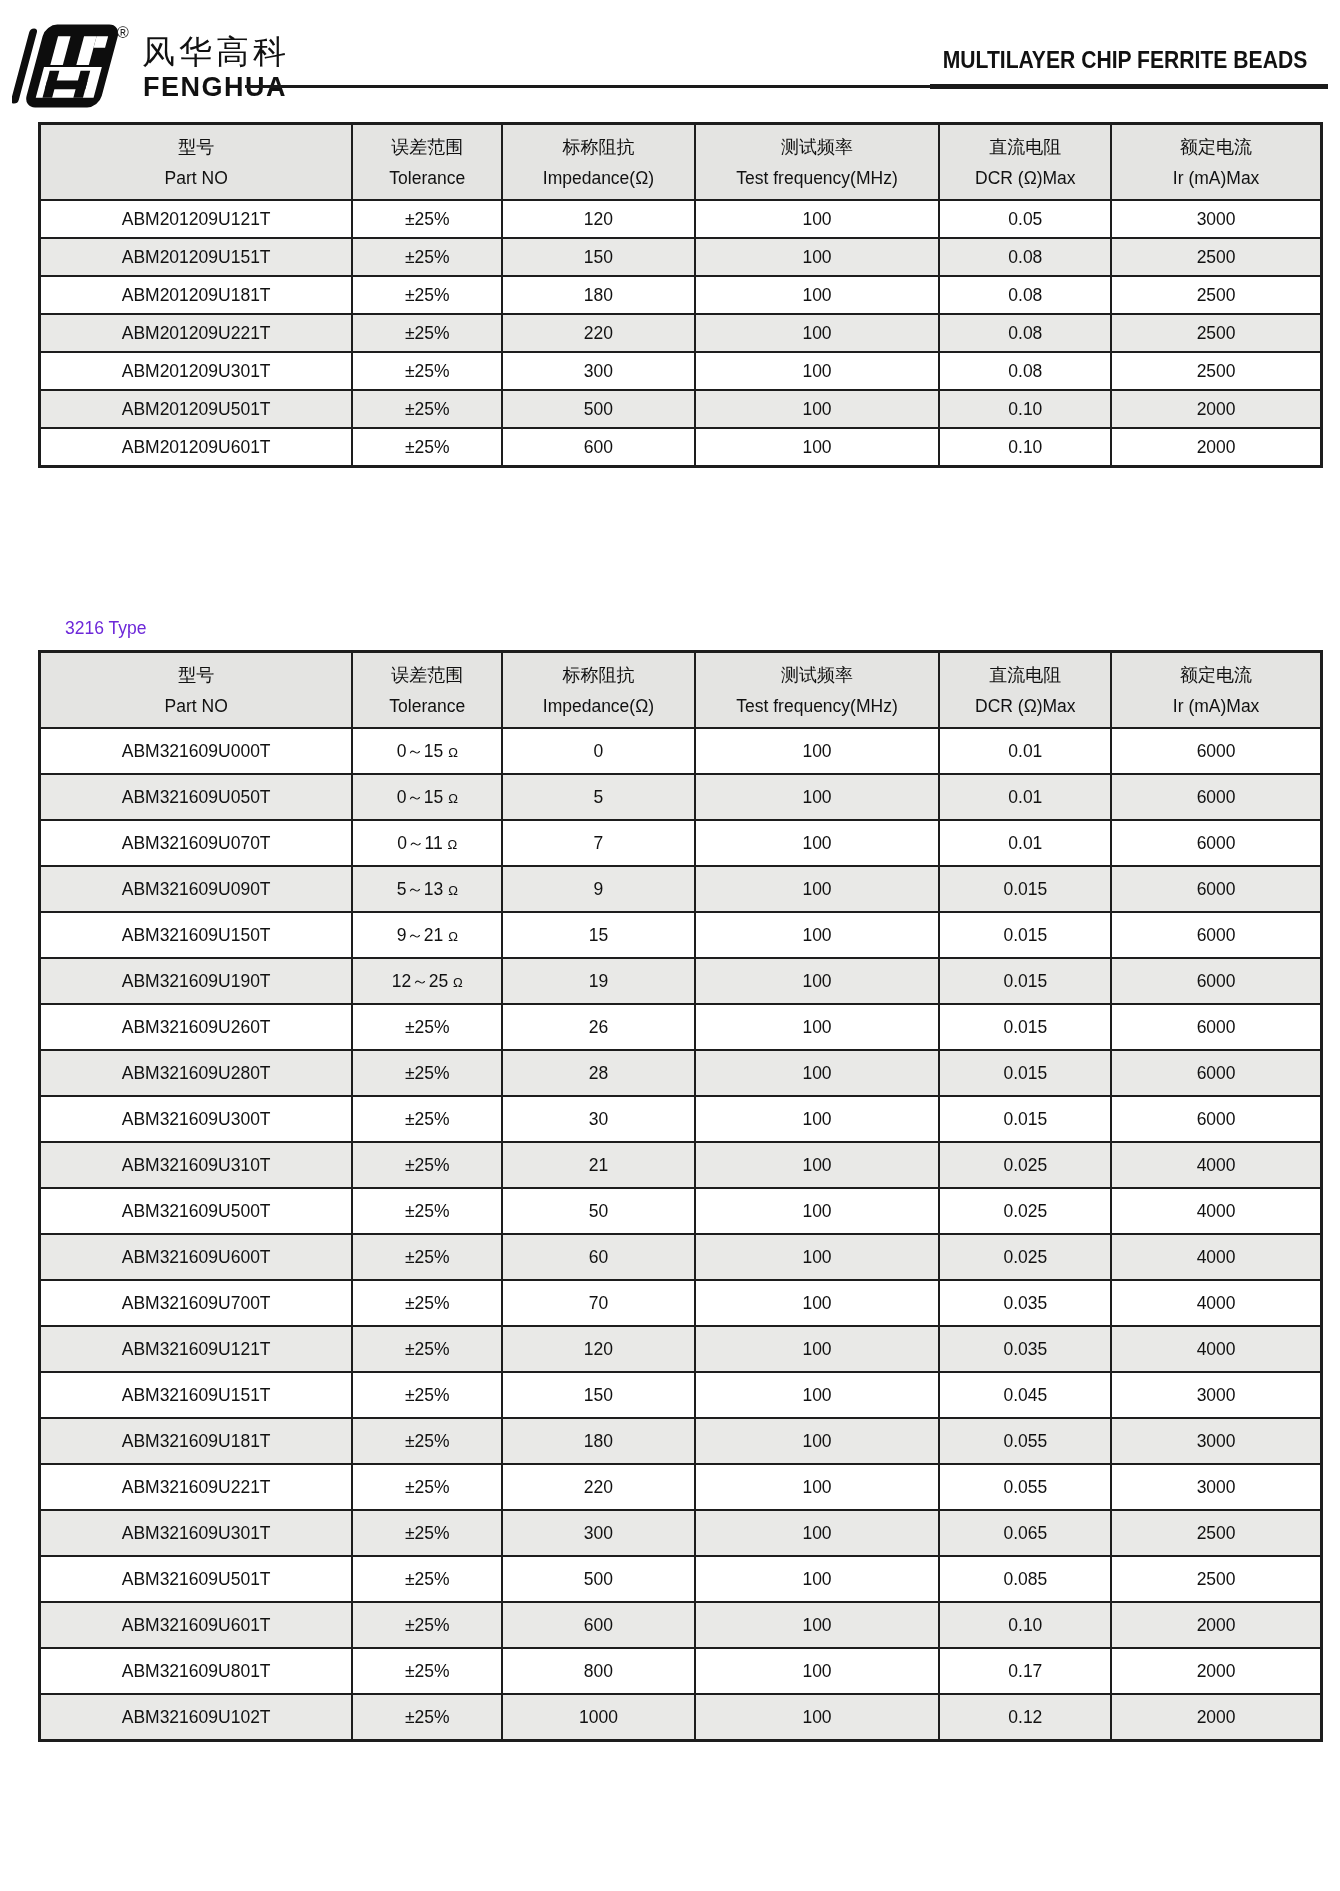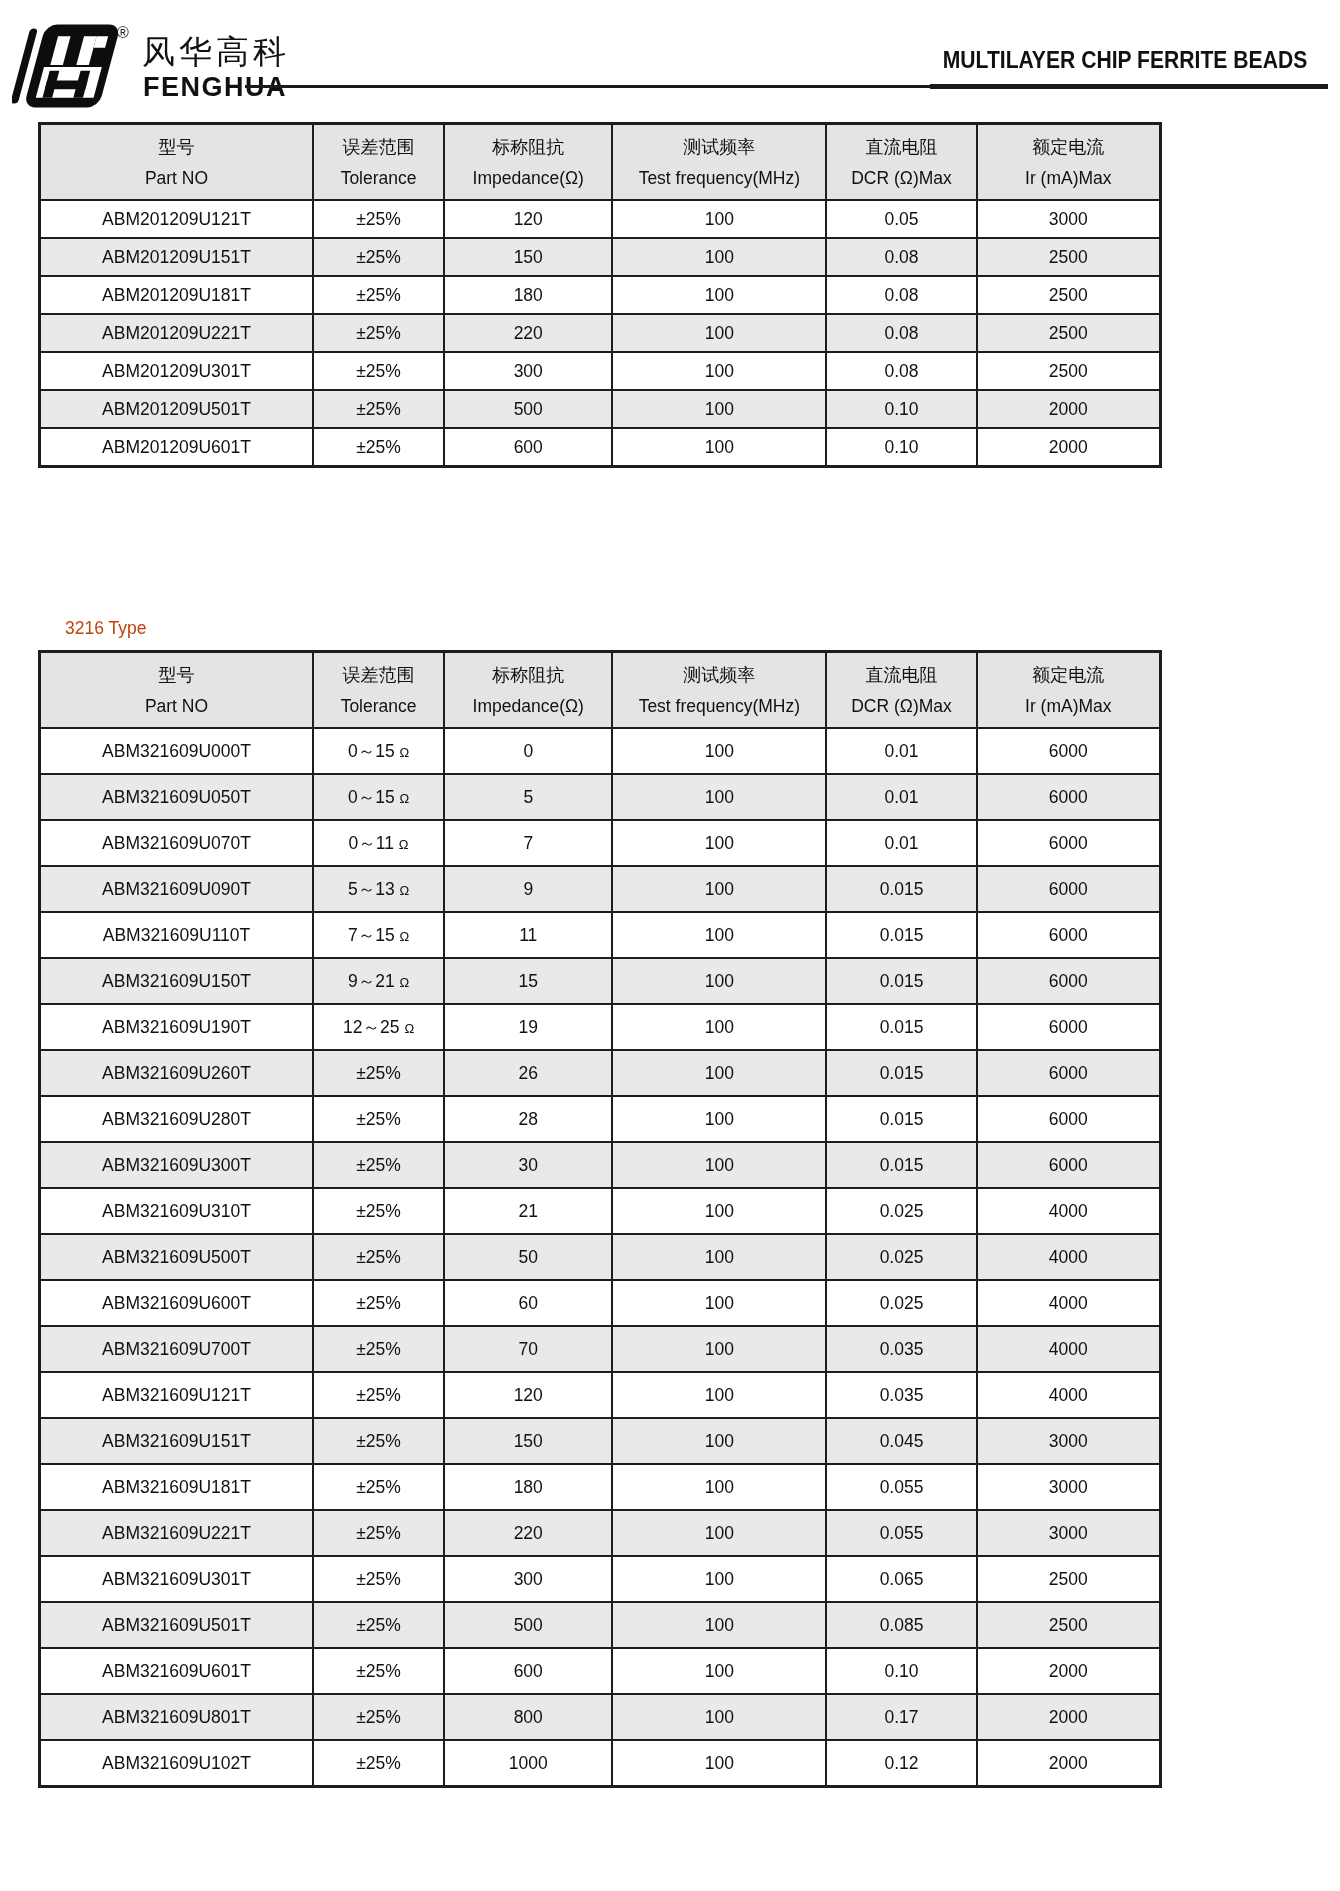--- a/index.html
+++ b/index.html
@@ -19,41 +19,41 @@
   .page-title{
     position:absolute;right:33px;top:46px;
     font-size:24px;font-weight:700;white-space:nowrap;
     transform:scaleX(.88);transform-origin:right center;
   }
   .rule-thin{position:absolute;left:245px;top:85px;width:688px;height:3px;background:#1a1a1a;}
   .rule-thick{position:absolute;left:930px;top:84px;width:398px;height:5px;background:#1a1a1a;}
   
   .content{position:absolute;left:38px;top:122px;width:1270px;}
   table.spec{
-    width:1124px;table-layout:fixed;
+    width:1285px;table-layout:fixed;
     border-collapse:collapse;
     border:3px solid #1d1d1d;
   }
   table.spec th,table.spec td{
     border:2px solid #1d1d1d;
     text-align:center;vertical-align:middle;
     padding:0 4px;
     font-size:17.5px;
     overflow:hidden;white-space:nowrap;
   }
   table.spec thead th{background:#e4e4e2;height:74px;font-weight:400;}
   .h-cn{font-size:18px;margin-bottom:9px;}
   .h-en{font-size:17.5px;}
   table.spec tbody tr:nth-child(even) td{background:#e9e9e7;}
   table.t1 tbody td{height:36px;}
   table.t2 tbody td{height:44px;}
   .om{font-size:13px;}
   .section-label{
     margin:150px 0 11px 27px;
-    font-size:17.5px;color:#c2410c;
+    font-size:17.5px;color:#6d28d9;
   }
 </style>
 </head>
 <body>
 
 <div class="page">
 
   <div class="logo-mark">
     <svg width="106" height="88" viewBox="0 0 110 88" aria-hidden="true">
       <g transform="translate(20,1) skewX(-15)">
@@ -244,28 +244,20 @@
           </tr>
           <tr>
             <td>ABM321609U090T</td>
             <td>5～13 <span class="om">Ω</span></td>
             <td>9</td>
             <td>100</td>
             <td>0.015</td>
             <td>6000</td>
           </tr>
           <tr>
-            <td>ABM321609U110T</td>
-            <td>7～15 <span class="om">Ω</span></td>
-            <td>11</td>
-            <td>100</td>
-            <td>0.015</td>
-            <td>6000</td>
-          </tr>
-          <tr>
             <td>ABM321609U150T</td>
             <td>9～21 <span class="om">Ω</span></td>
             <td>15</td>
             <td>100</td>
             <td>0.015</td>
             <td>6000</td>
           </tr>
           <tr>
             <td>ABM321609U190T</td>
             <td>12～25 <span class="om">Ω</span></td>

